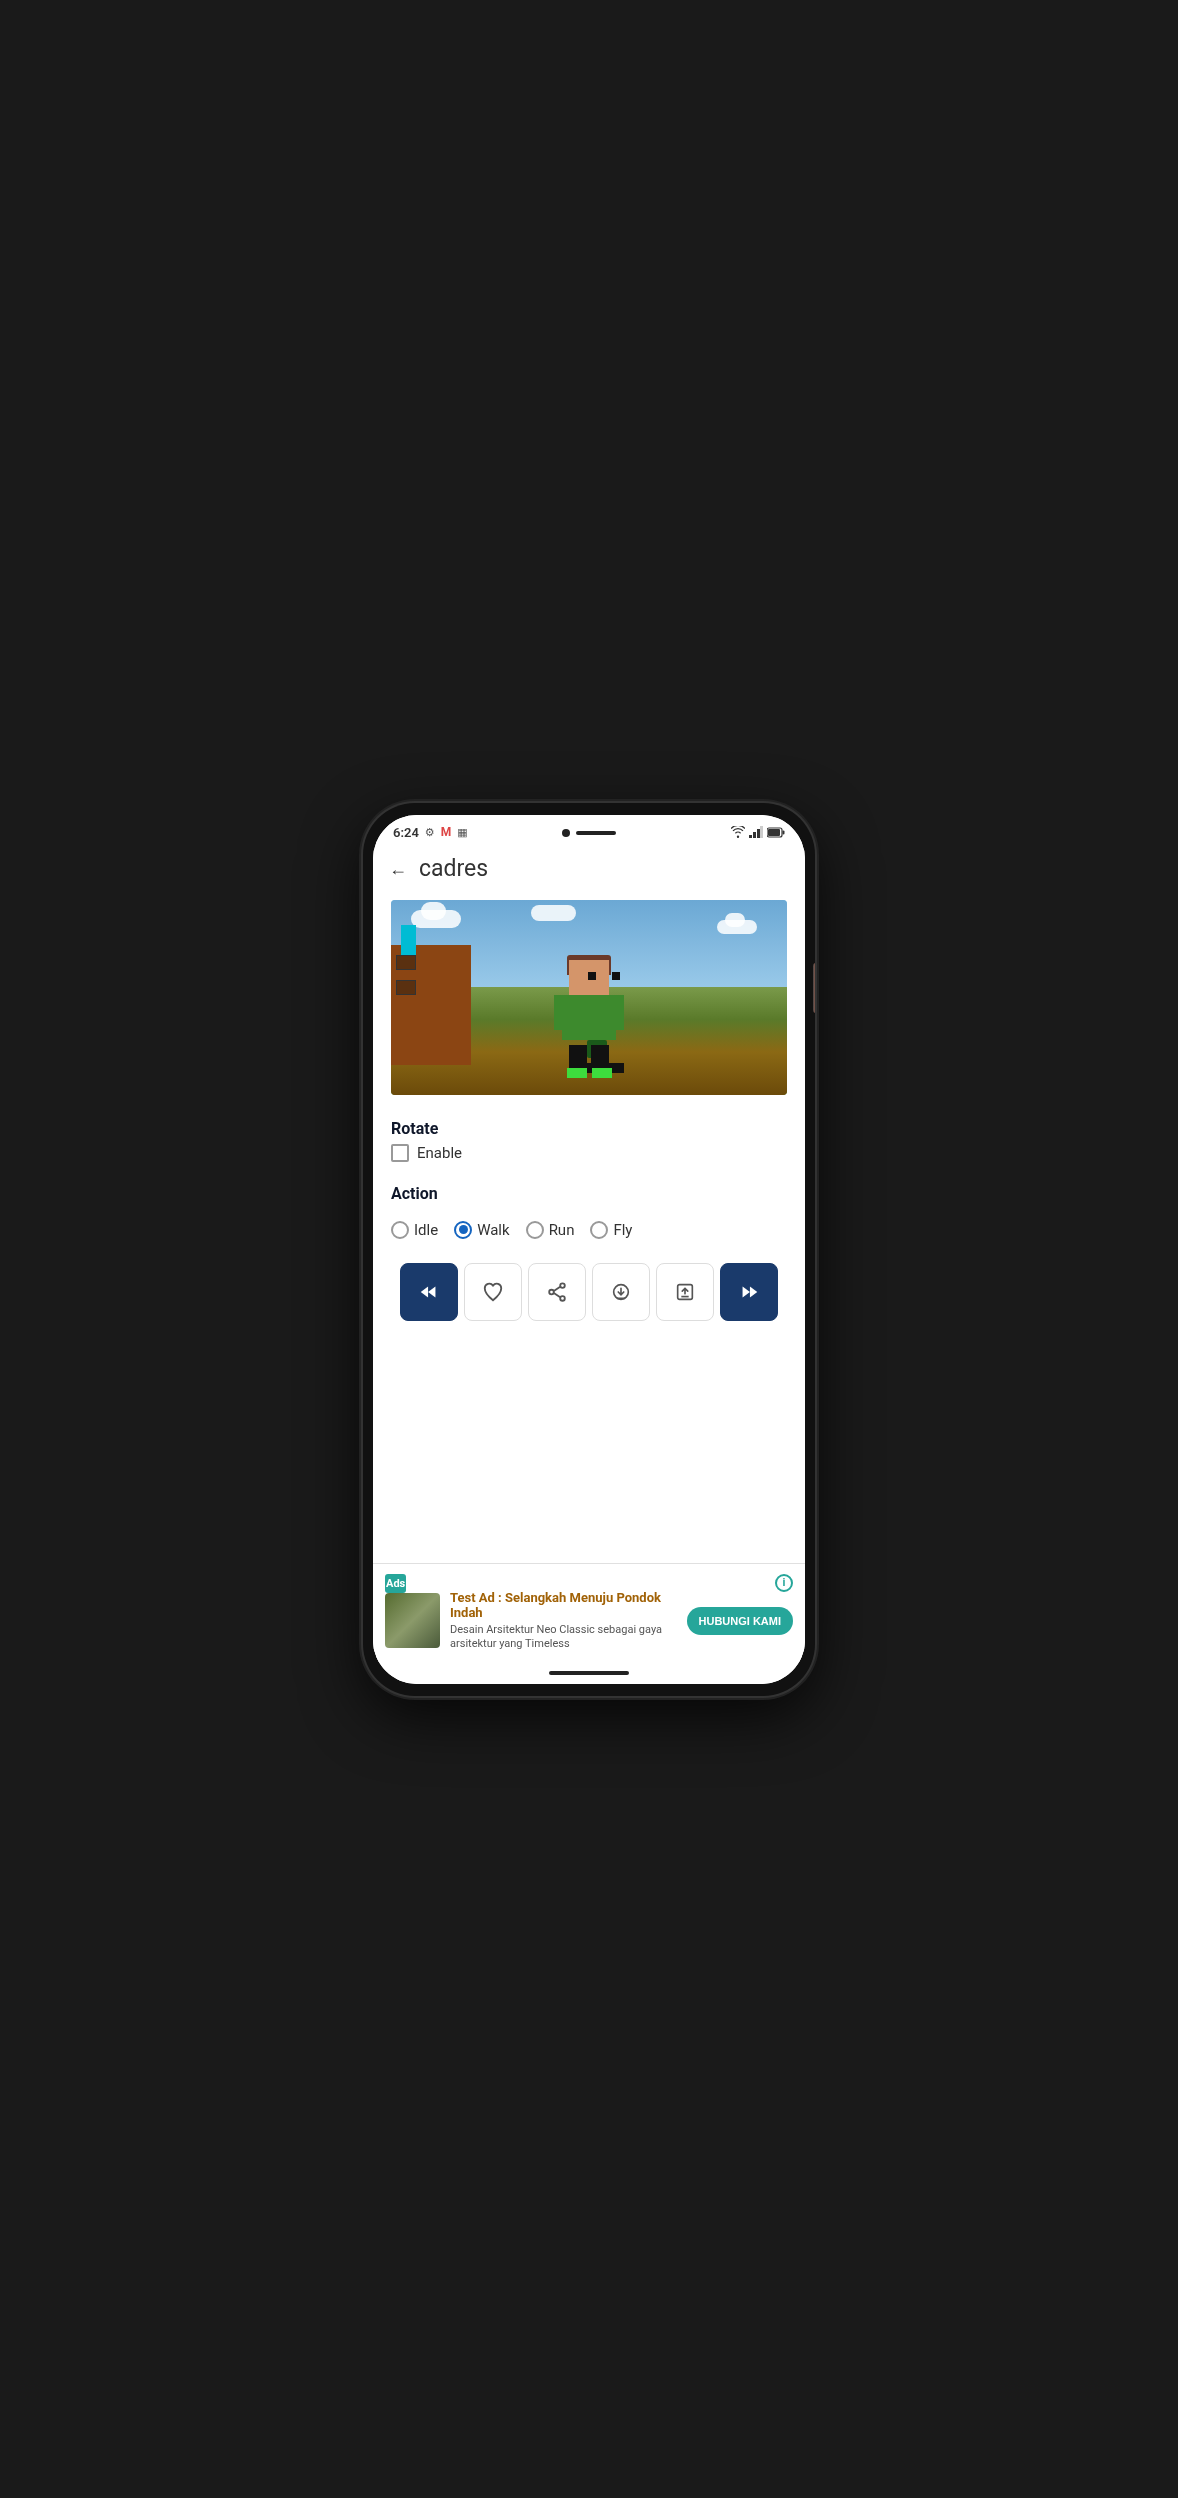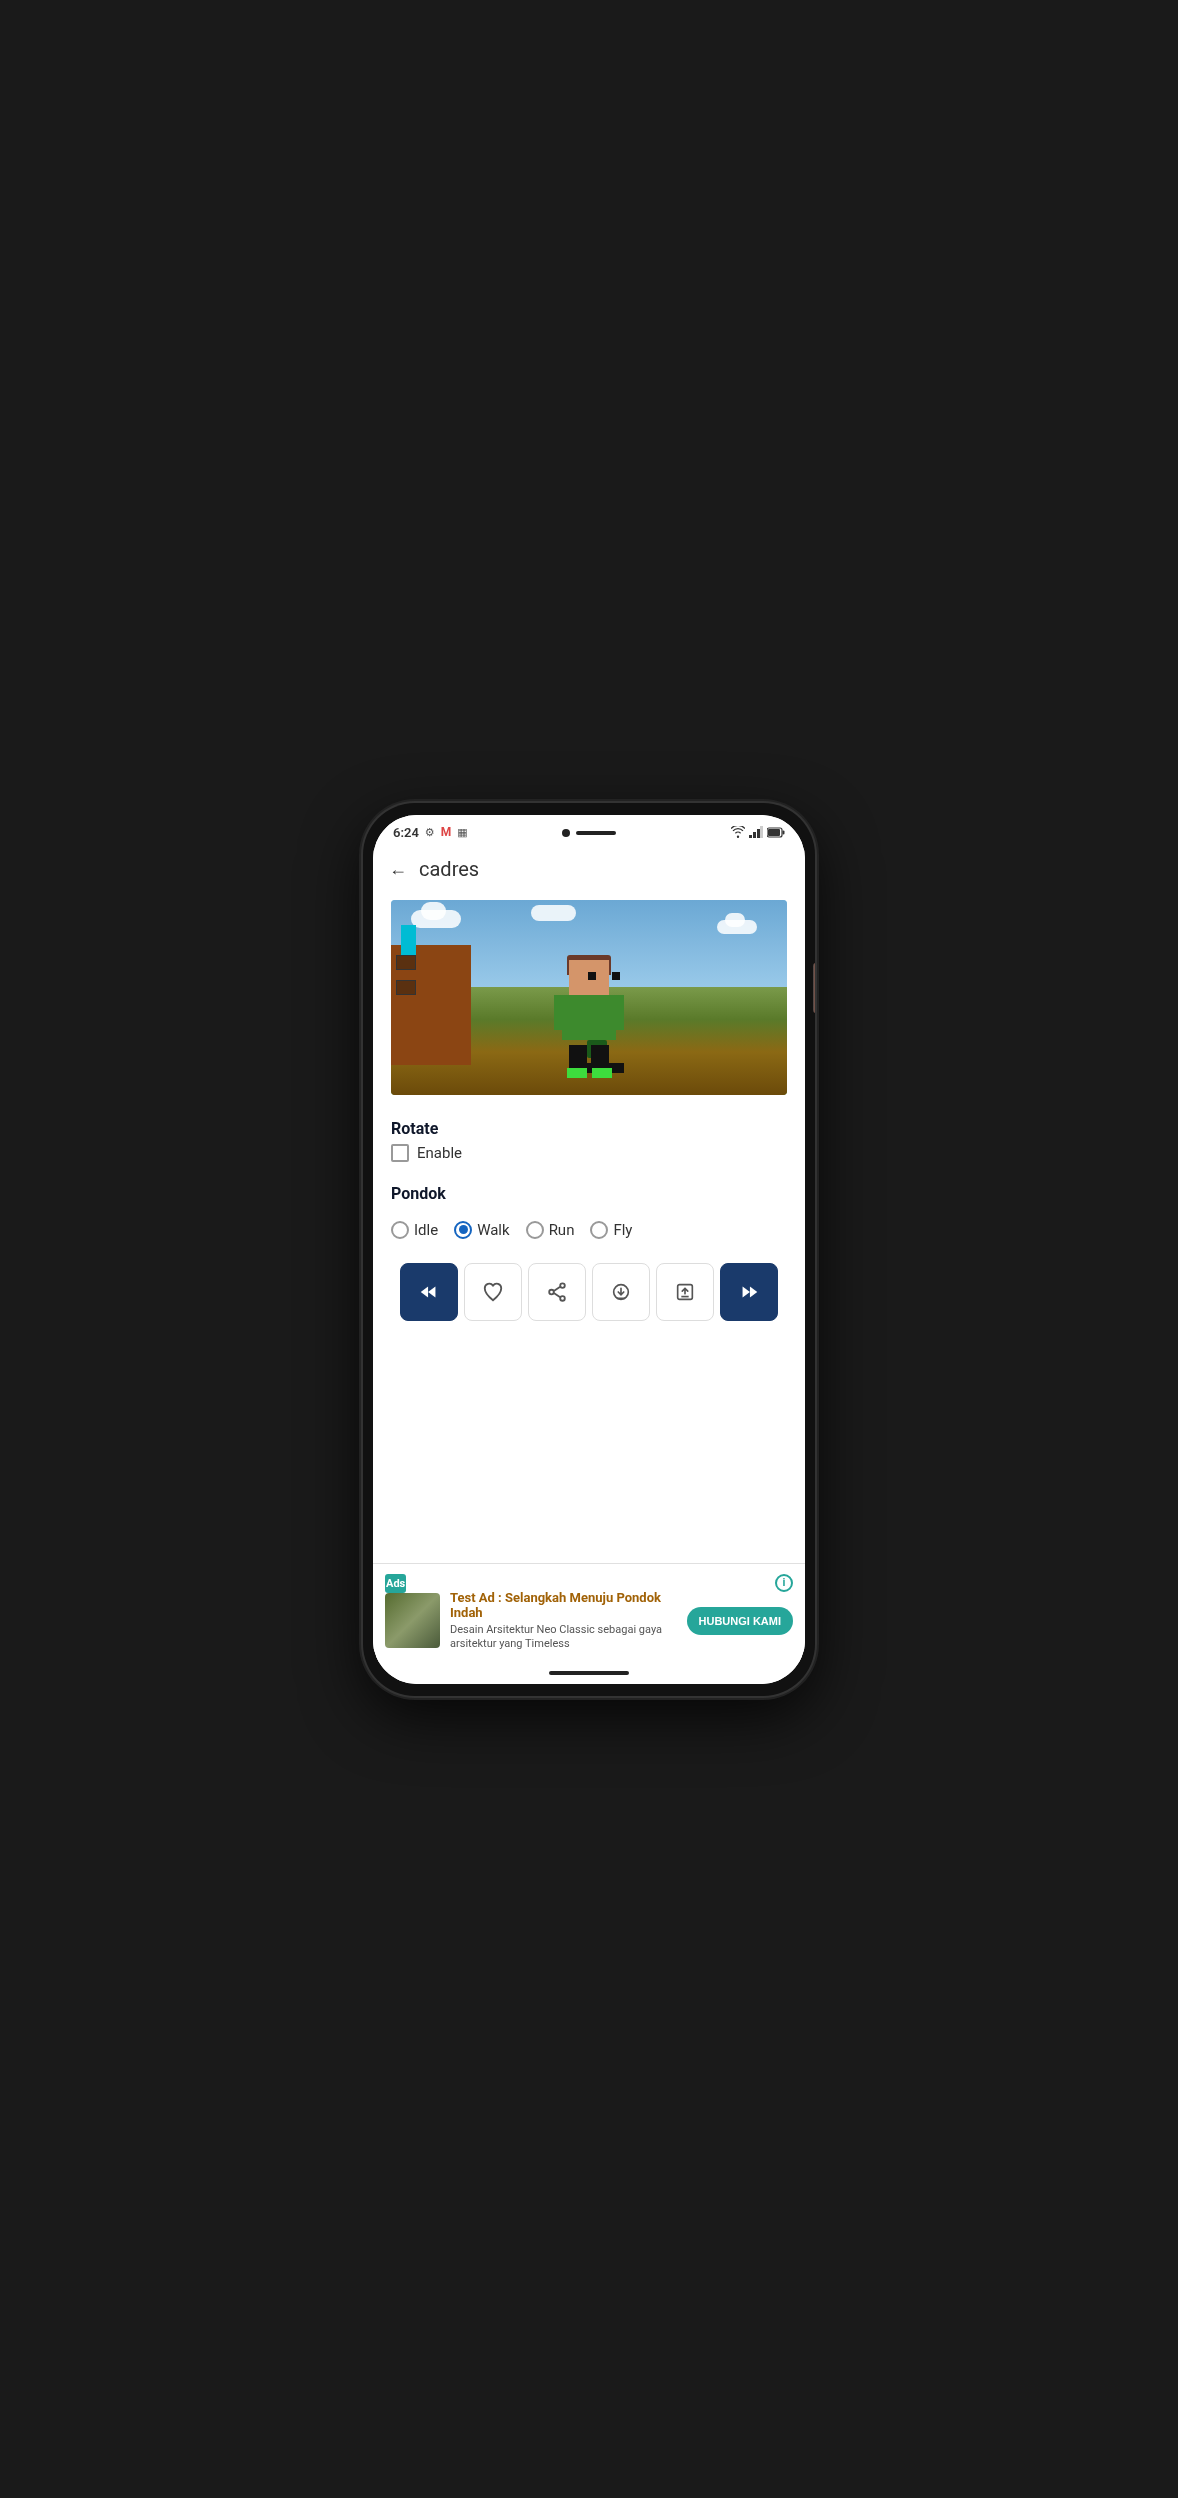--- a/index.html
+++ b/index.html
@@ -117,21 +117,21 @@
 
     .back-button {
       padding: 4px;
       cursor: pointer;
       color: #333;
       font-size: 18px;
       margin-right: 8px;
     }
 
     .page-title {
-      font-size: 20px;
+      font-size: 23px;
       font-weight: 400;
       color: #333;
     }
 
     
     .content {
       flex: 1;
       overflow-y: auto;
       background: #fff;
       display: flex;
@@ -600,21 +600,21 @@
 
       <div class="controls-section">
         <div class="section-label">Rotate</div>
         <div class="checkbox-row">
           <div class="checkbox-box"></div>
           <span class="checkbox-label">Enable</span>
         </div>
       </div>
 
       <div class="action-section">
-        <div class="section-label">Pondok</div>
+        <div class="section-label">Action</div>
         <div class="radio-row">
           <div class="radio-option">
             <div class="radio-btn"></div>
             <span class="radio-label">Idle</span>
           </div>
           <div class="radio-option">
             <div class="radio-btn selected"></div>
             <span class="radio-label">Walk</span>
           </div>
           <div class="radio-option">

